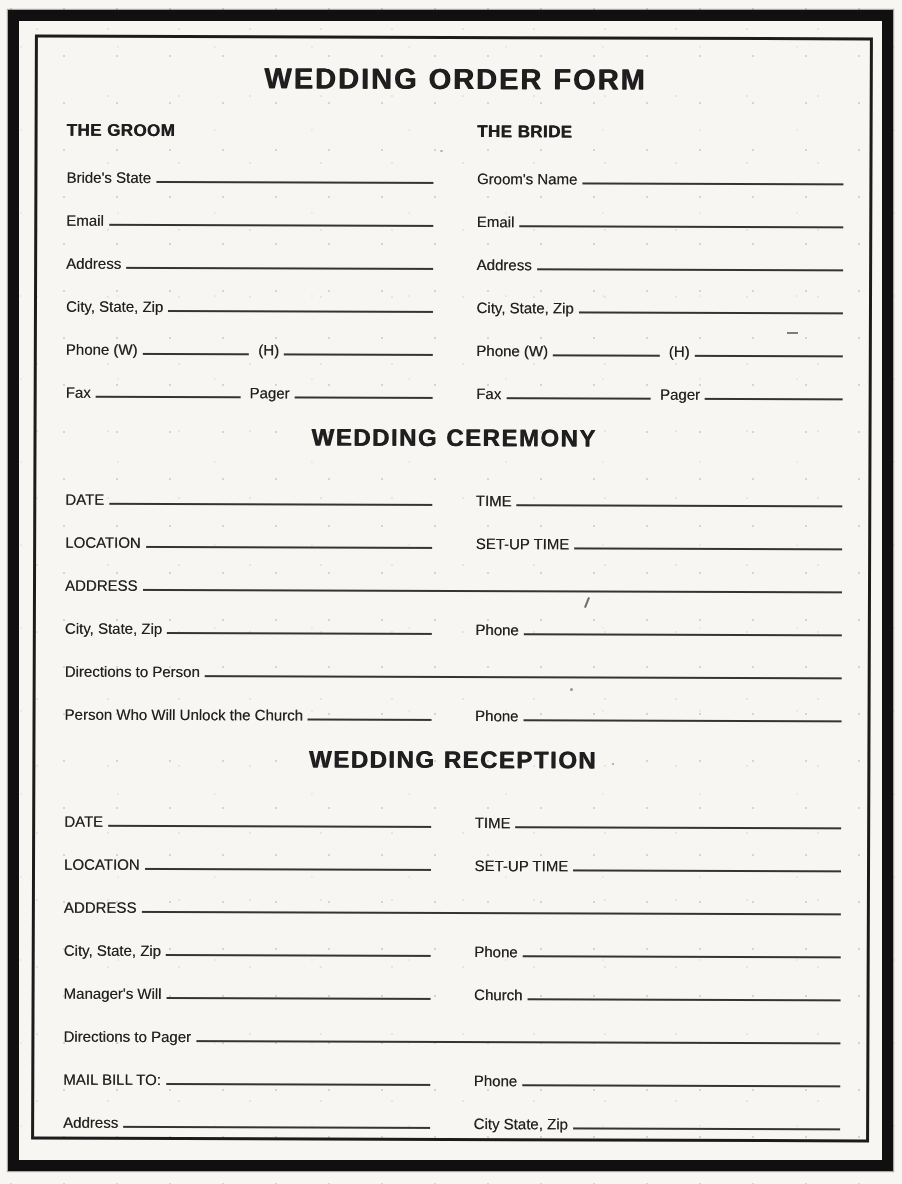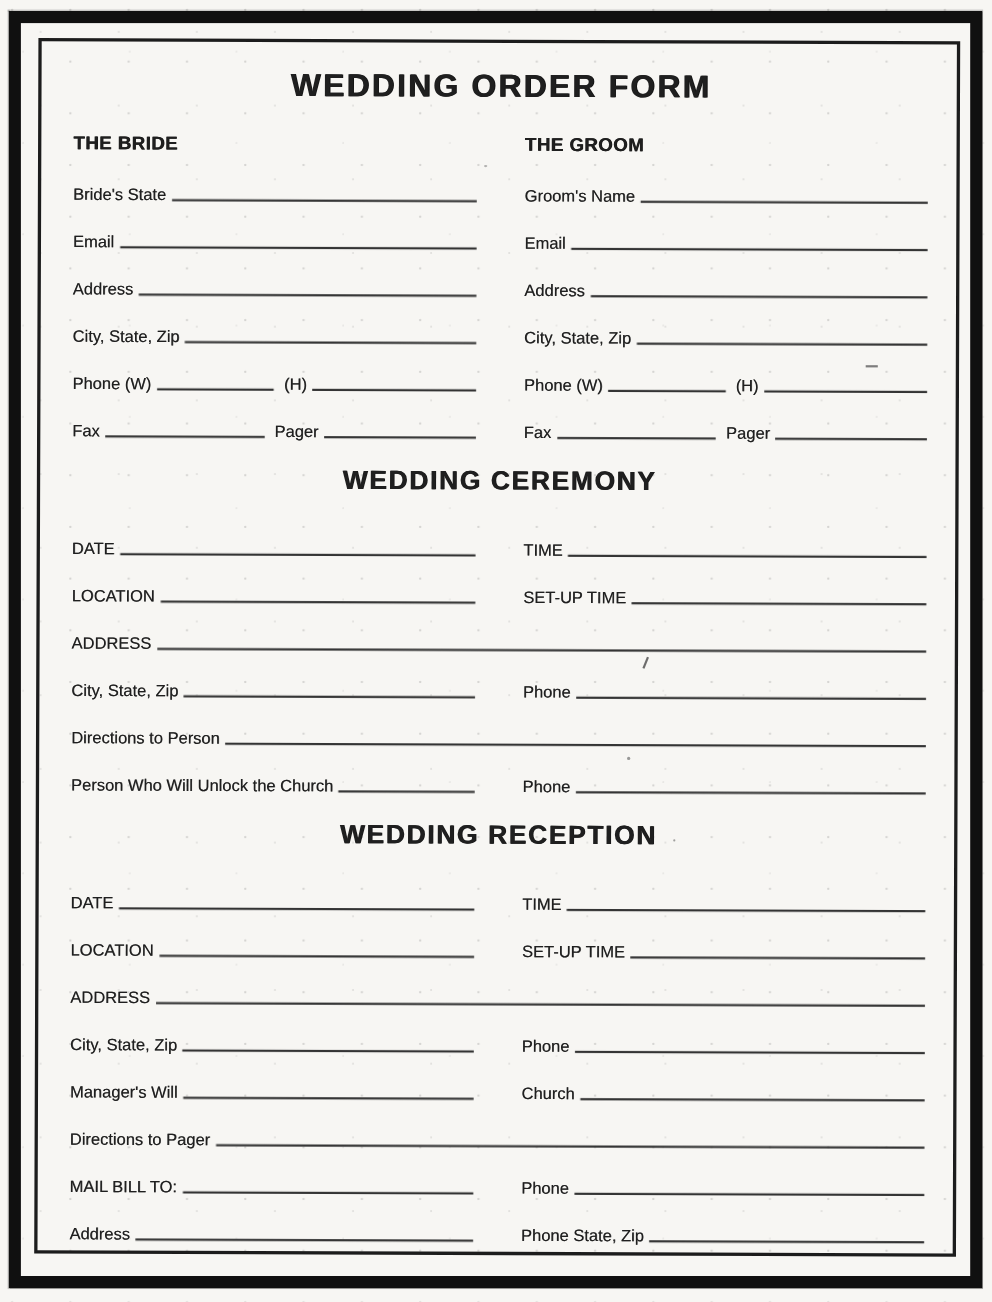--- a/index.html
+++ b/index.html
@@ -85,24 +85,24 @@
 
 <div class="outer-frame"></div>
 
 <div class="inner-frame">
   <div class="content">
     <div class="title">WEDDING ORDER FORM</div>
     <div id="form-body">
         <section>
           <div class="row heading-row">
             <div class="cell half">
+              <span class="col-heading">THE GROOM</span>
+            </div>
+            <div class="cell half">
               <span class="col-heading">THE BRIDE</span>
-            </div>
-            <div class="cell half">
-              <span class="col-heading">THE GROOM</span>
             </div>
           </div>
           <div class="row">
             <div class="cell half">
               <span class="label">Bride's State</span>
               <span class="line" style="flex: 1 1 0px;"></span>
             </div>
             <div class="cell half">
               <span class="label">Groom's Name</span>
               <span class="line" style="flex: 1 1 0px;"></span>
@@ -285,21 +285,21 @@
               <span class="label">Phone</span>
               <span class="line" style="flex: 1 1 0px;"></span>
             </div>
           </div>
           <div class="row">
             <div class="cell half">
               <span class="label">Address</span>
               <span class="line" style="flex: 1 1 0px;"></span>
             </div>
             <div class="cell half">
-              <span class="label">Phone State, Zip</span>
+              <span class="label">City State, Zip</span>
               <span class="line" style="flex: 1 1 0px;"></span>
             </div>
           </div>
         </section>
       </div>
   </div>
 </div>
 
 <div class="speck tick"></div>
 <div class="speck dash"></div>

